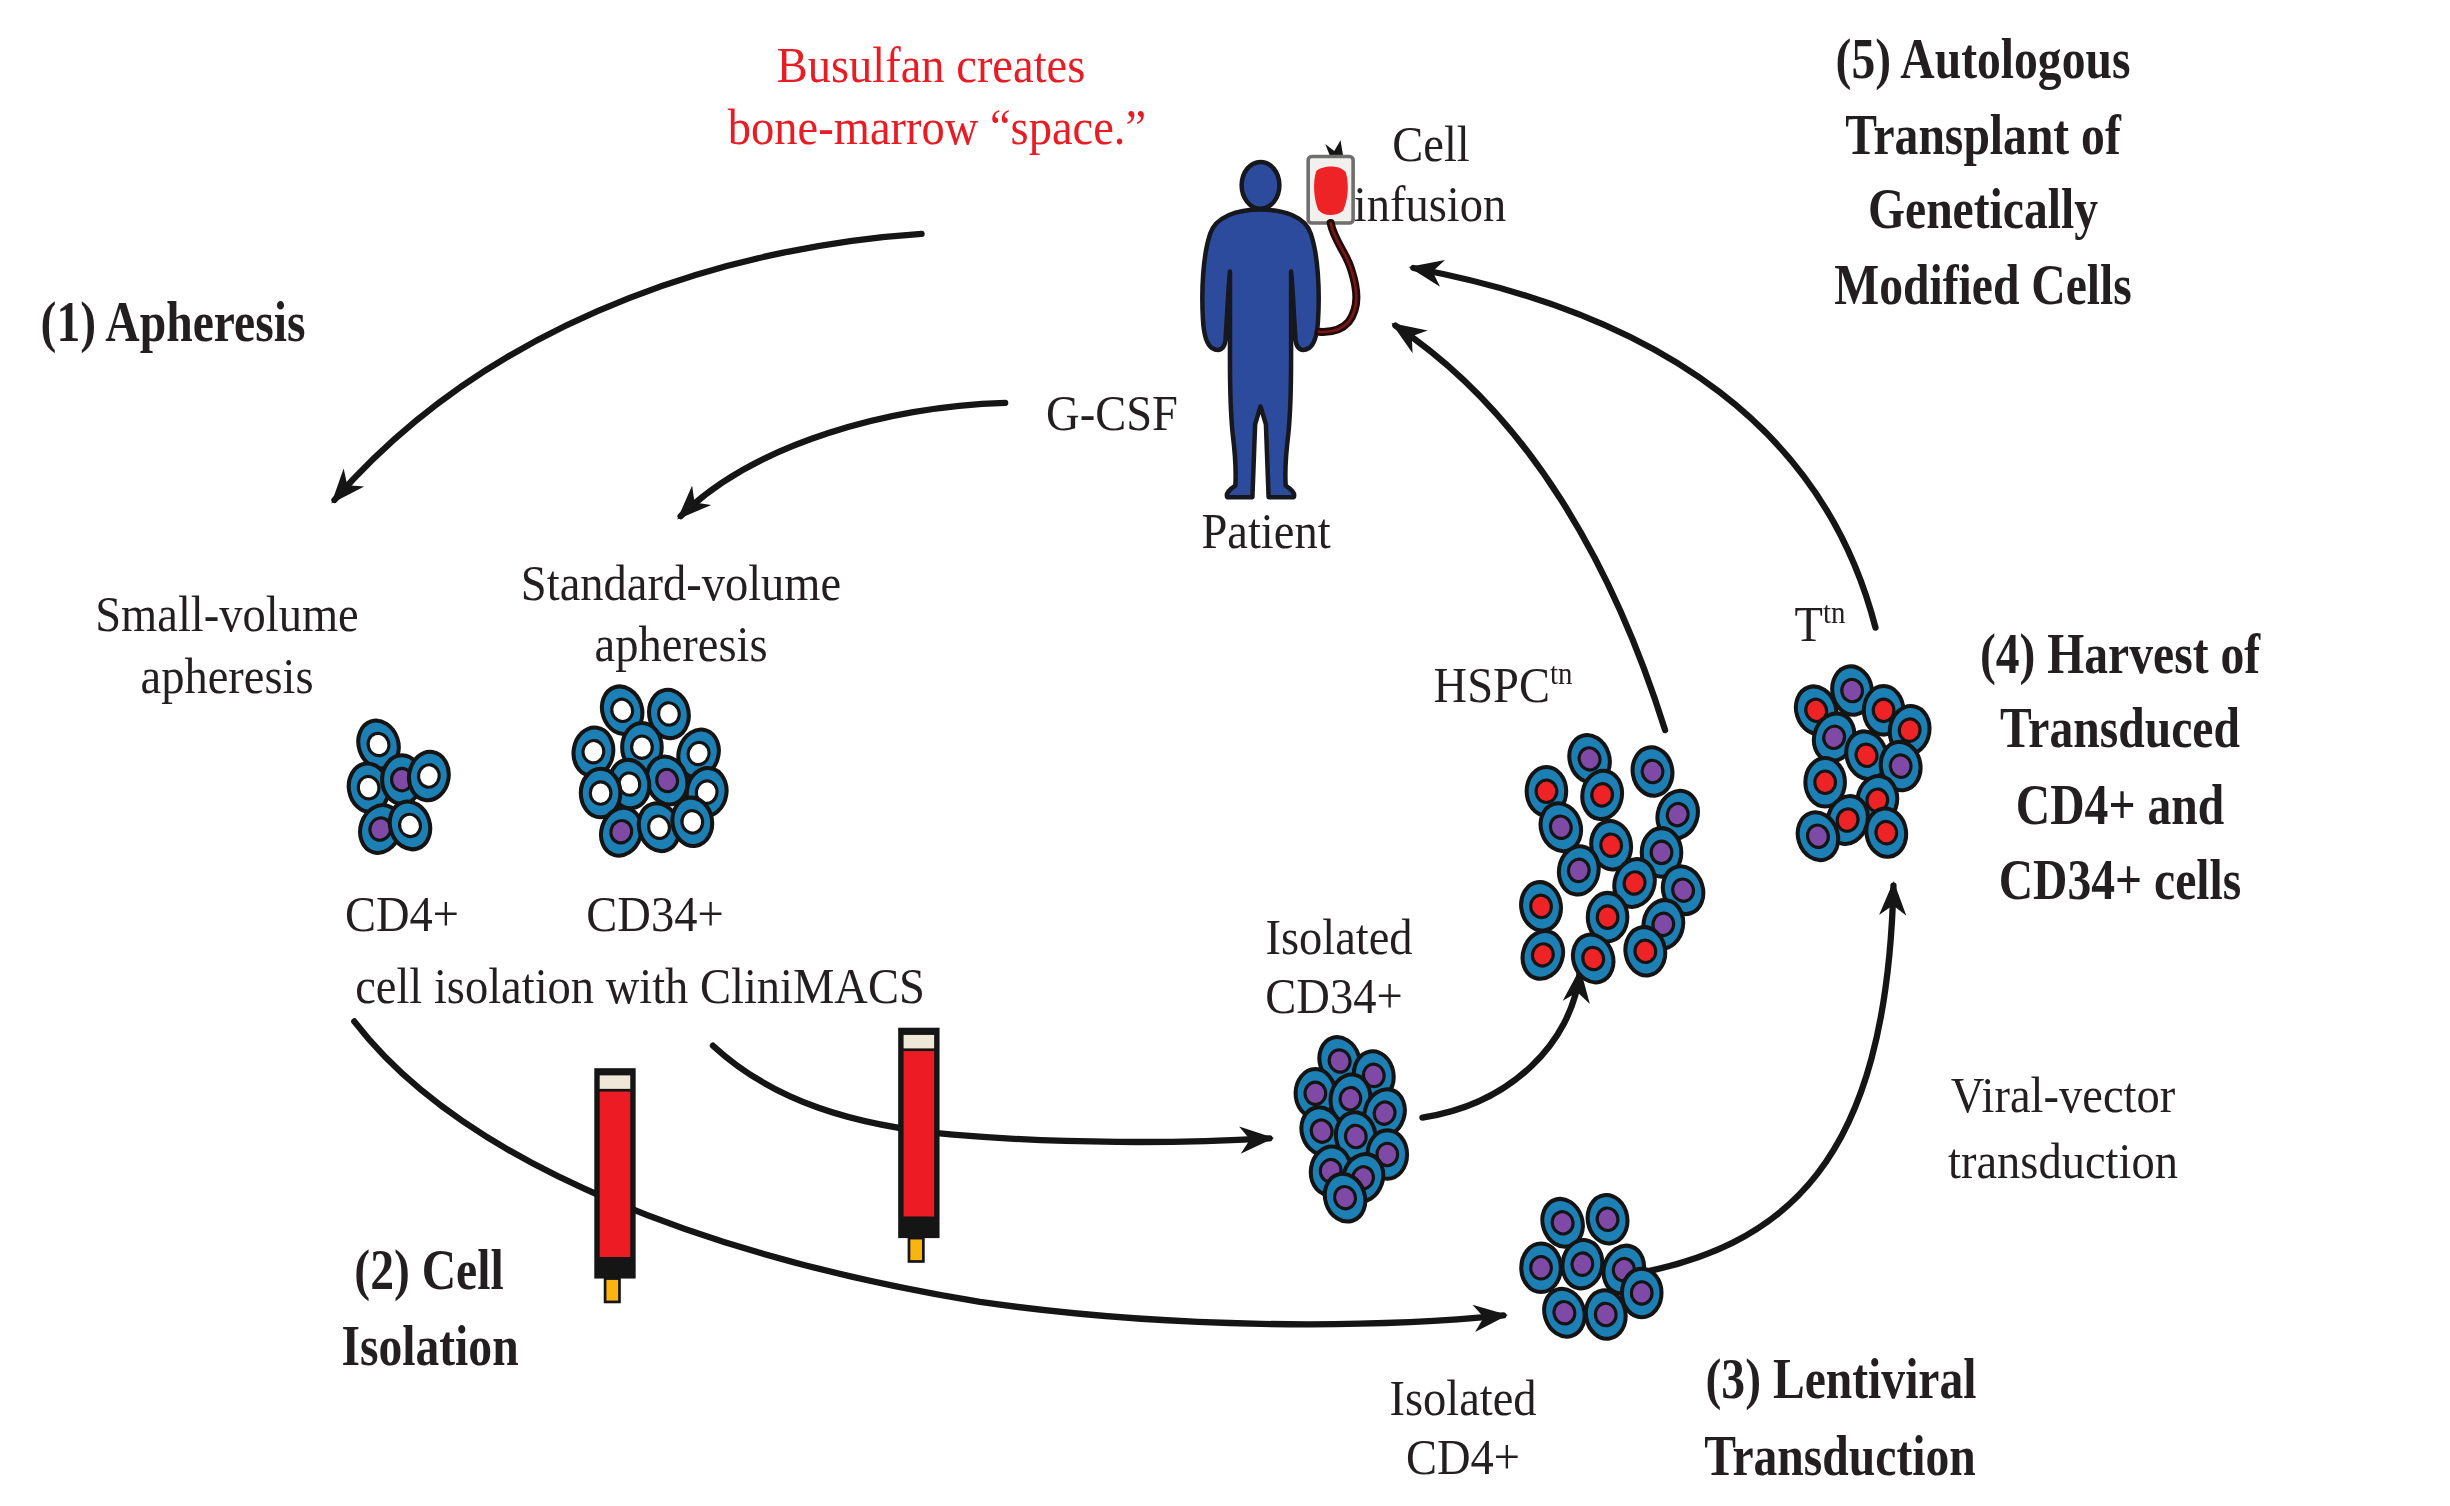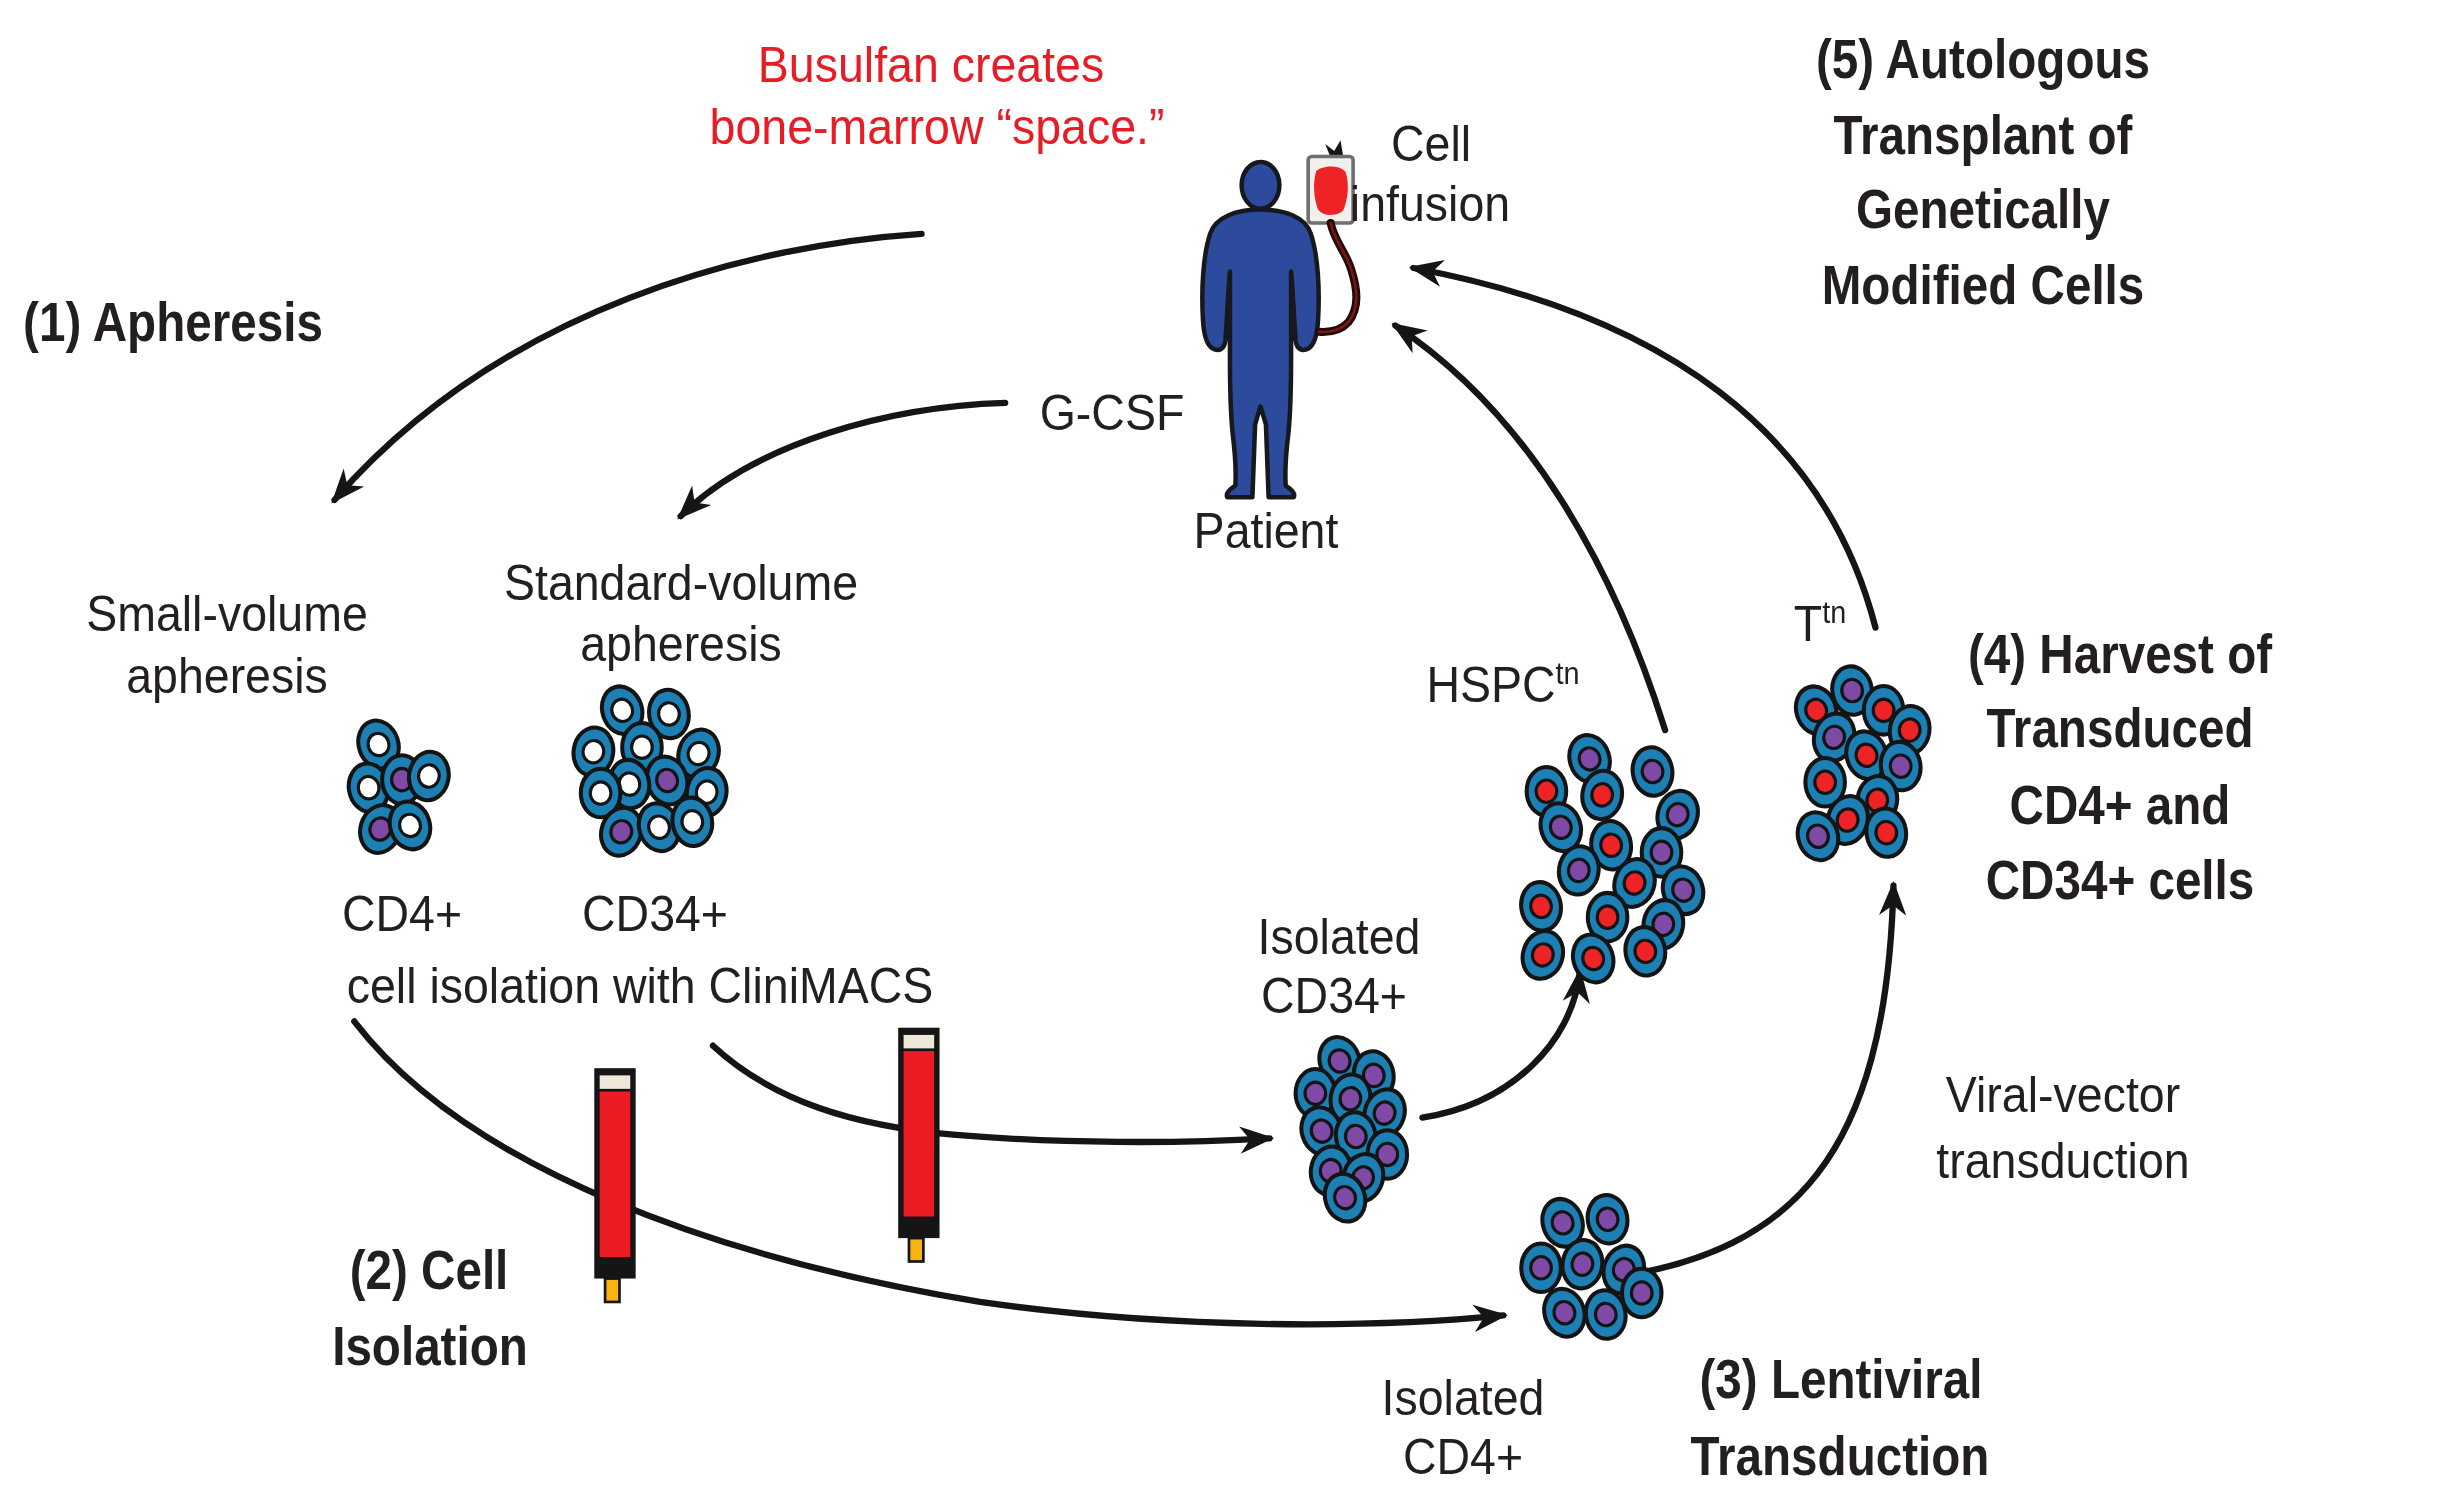--- a/index.html
+++ b/index.html
@@ -1,21 +1,21 @@
 <!DOCTYPE html>
 <html style="--red-text: #e81c24; --black-text: #231f20; --arrow-black: #151515; --cell-ring: #1d80b5; --cell-outline: #141414; --nucleus-white: #ffffff; --nucleus-purple: #7e4aa5; --nucleus-red: #ee2326; --patient-blue: #2d4b9c; --column-red: #ed1c24; --column-cap: #efe8d8; --column-tip-yellow: #f9b410; --bag-gray: #f2f0ec;font-size:14.4px"><head>
 <meta charset="utf-8">
 <style>
   html,body{margin:0;padding:0;background:#ffffff;}
   #stage{
     position:relative;
     width:2450px;height:1490px;
     background:#ffffff;
     overflow:hidden;
-    font-family:Liberation Sans, sans-serif;
+    font-family:Liberation Serif, serif;
   }
   #art{position:absolute;left:0;top:0;}
   .lbl,.hdr,.redlbl{
     position:absolute;
     white-space:nowrap;
     transform:translate(-50%,-50%) scaleX(0.93);
     font-size:50px;
     color:var(--black-text);
     text-align:center;
     line-height:1;

